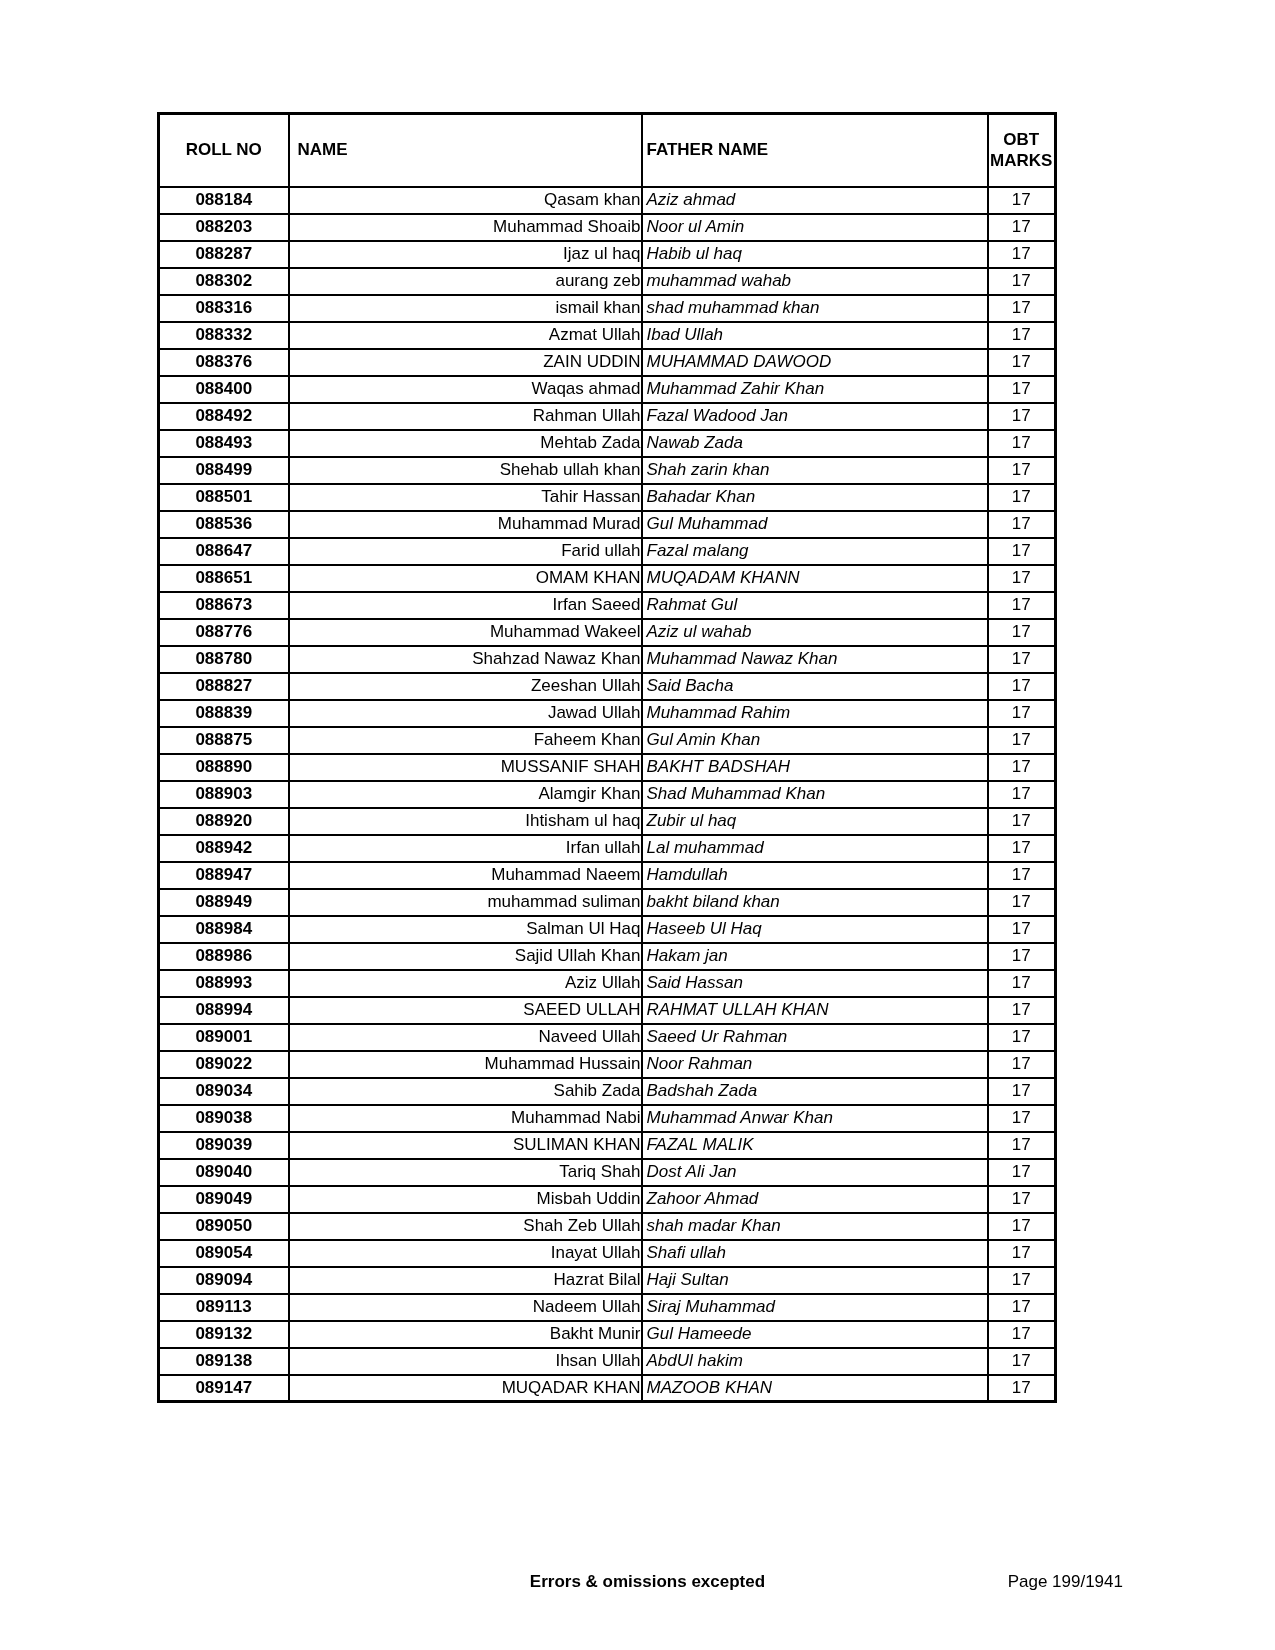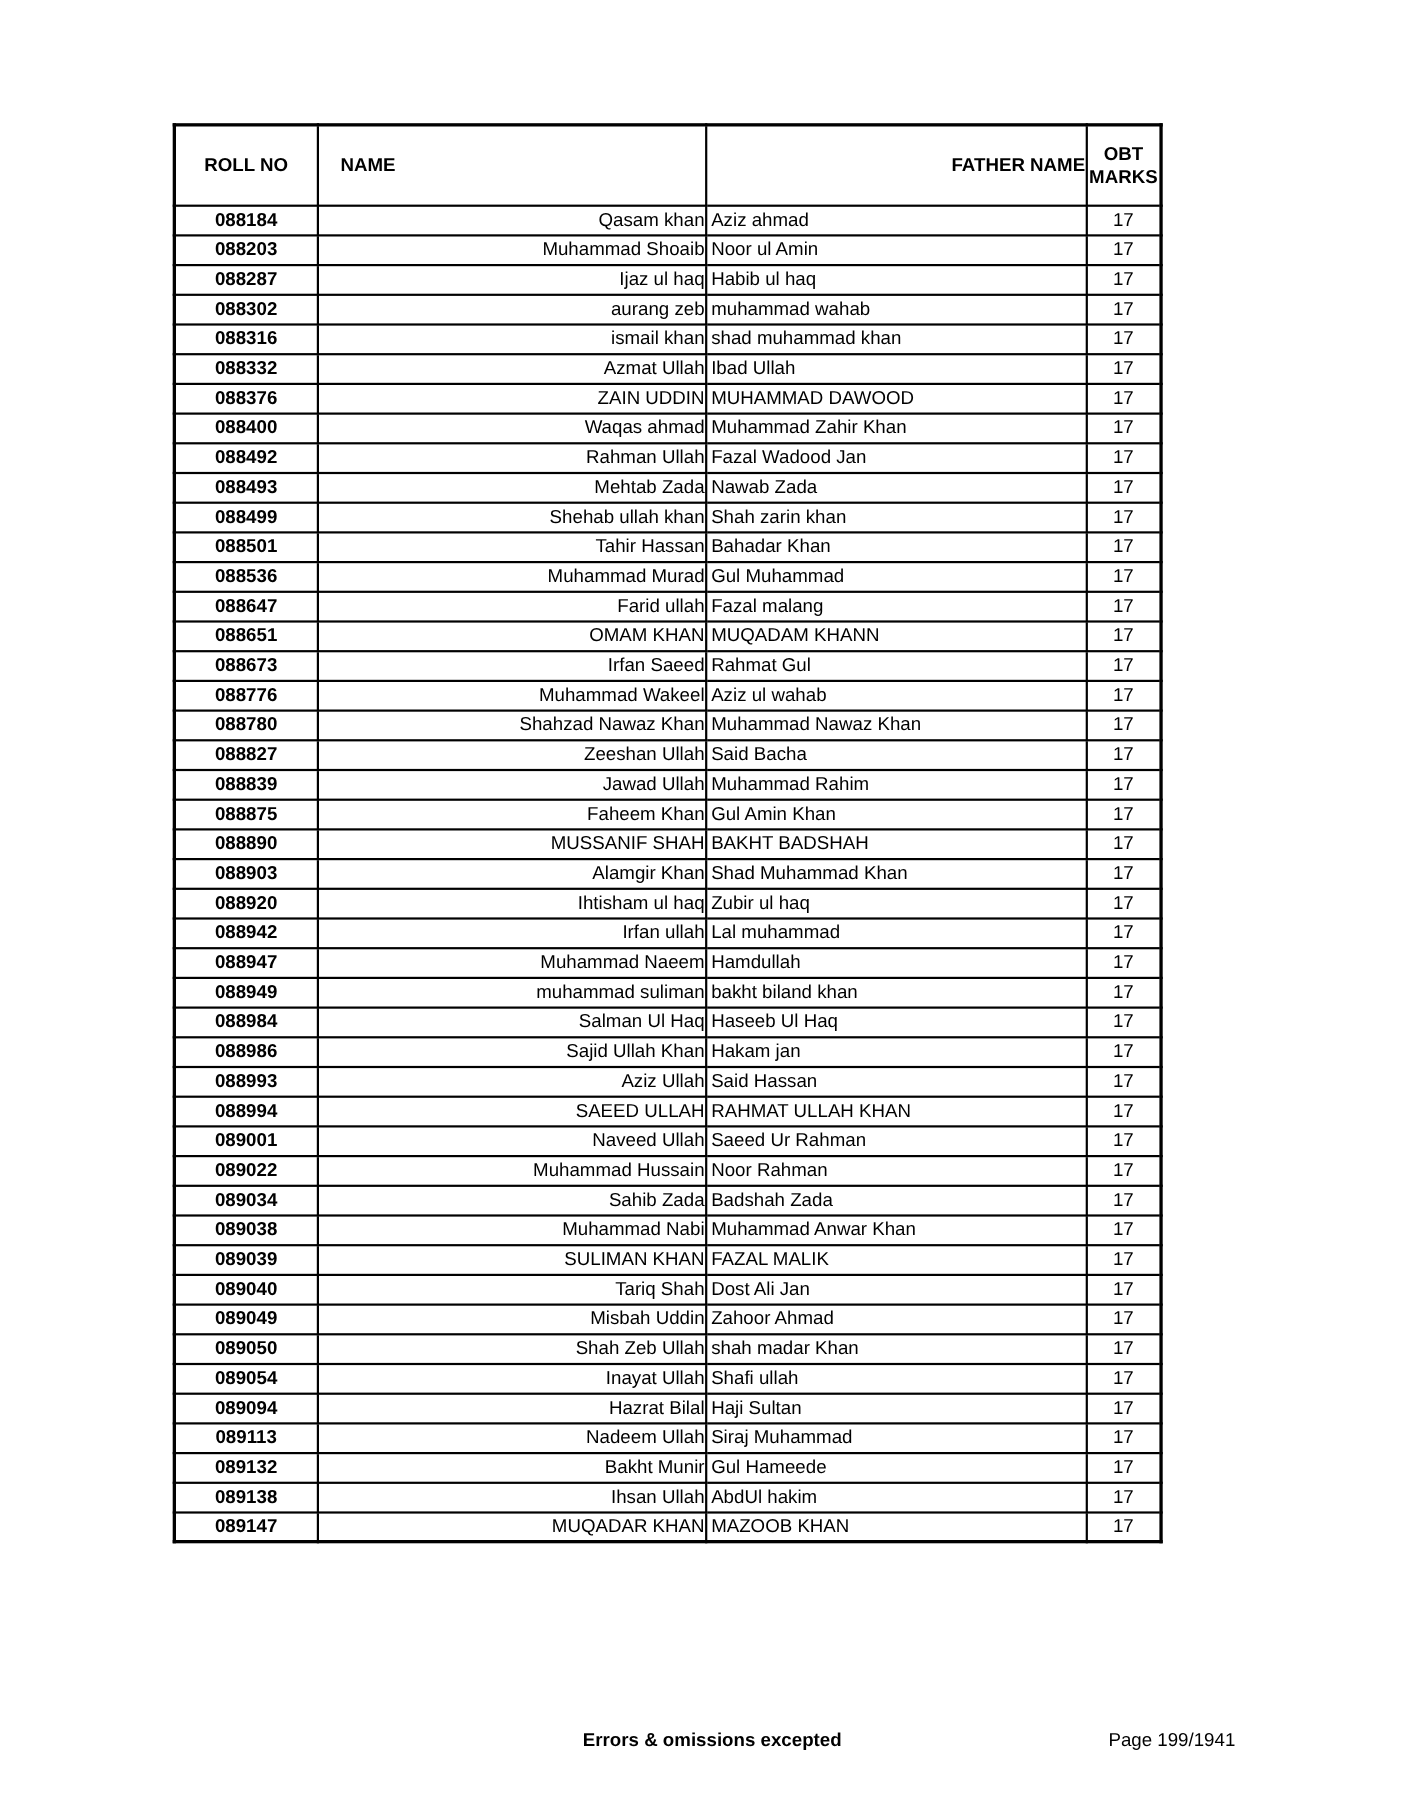--- a/index.html
+++ b/index.html
@@ -34,27 +34,27 @@
     overflow: hidden;
     white-space: nowrap;
   }
   thead th {
     height: 73px;
     font-weight: bold;
     white-space: normal;
     vertical-align: middle;
   }
   th.h-roll   { text-align: center; }
-  th.h-name   { text-align: left; padding-left: 20px; }
-  th.h-father { text-align: right; padding-left: 4px; }
+  th.h-name   { text-align: left; padding-left: 8px; }
+  th.h-father { text-align: left; padding-left: 4px; }
   th.h-marks  { text-align: center; line-height: 1.25; }
   tbody td { height: 27px; vertical-align: middle; }
   td.roll   { text-align: center; font-weight: bold; }
   td.name   { text-align: right; padding-left: 4px; }
-  td.father { text-align: left; padding-left: 4px; }
+  td.father { text-align: left; padding-left: 4px; font-style: italic; }
   td.marks  { text-align: center; }
   .footer {
     position: absolute;
     left: 10px;
     top: 1572px;
     width: 1275px;
     height: 24px;
     font-size: 17px;
   }
   .footer .note {

